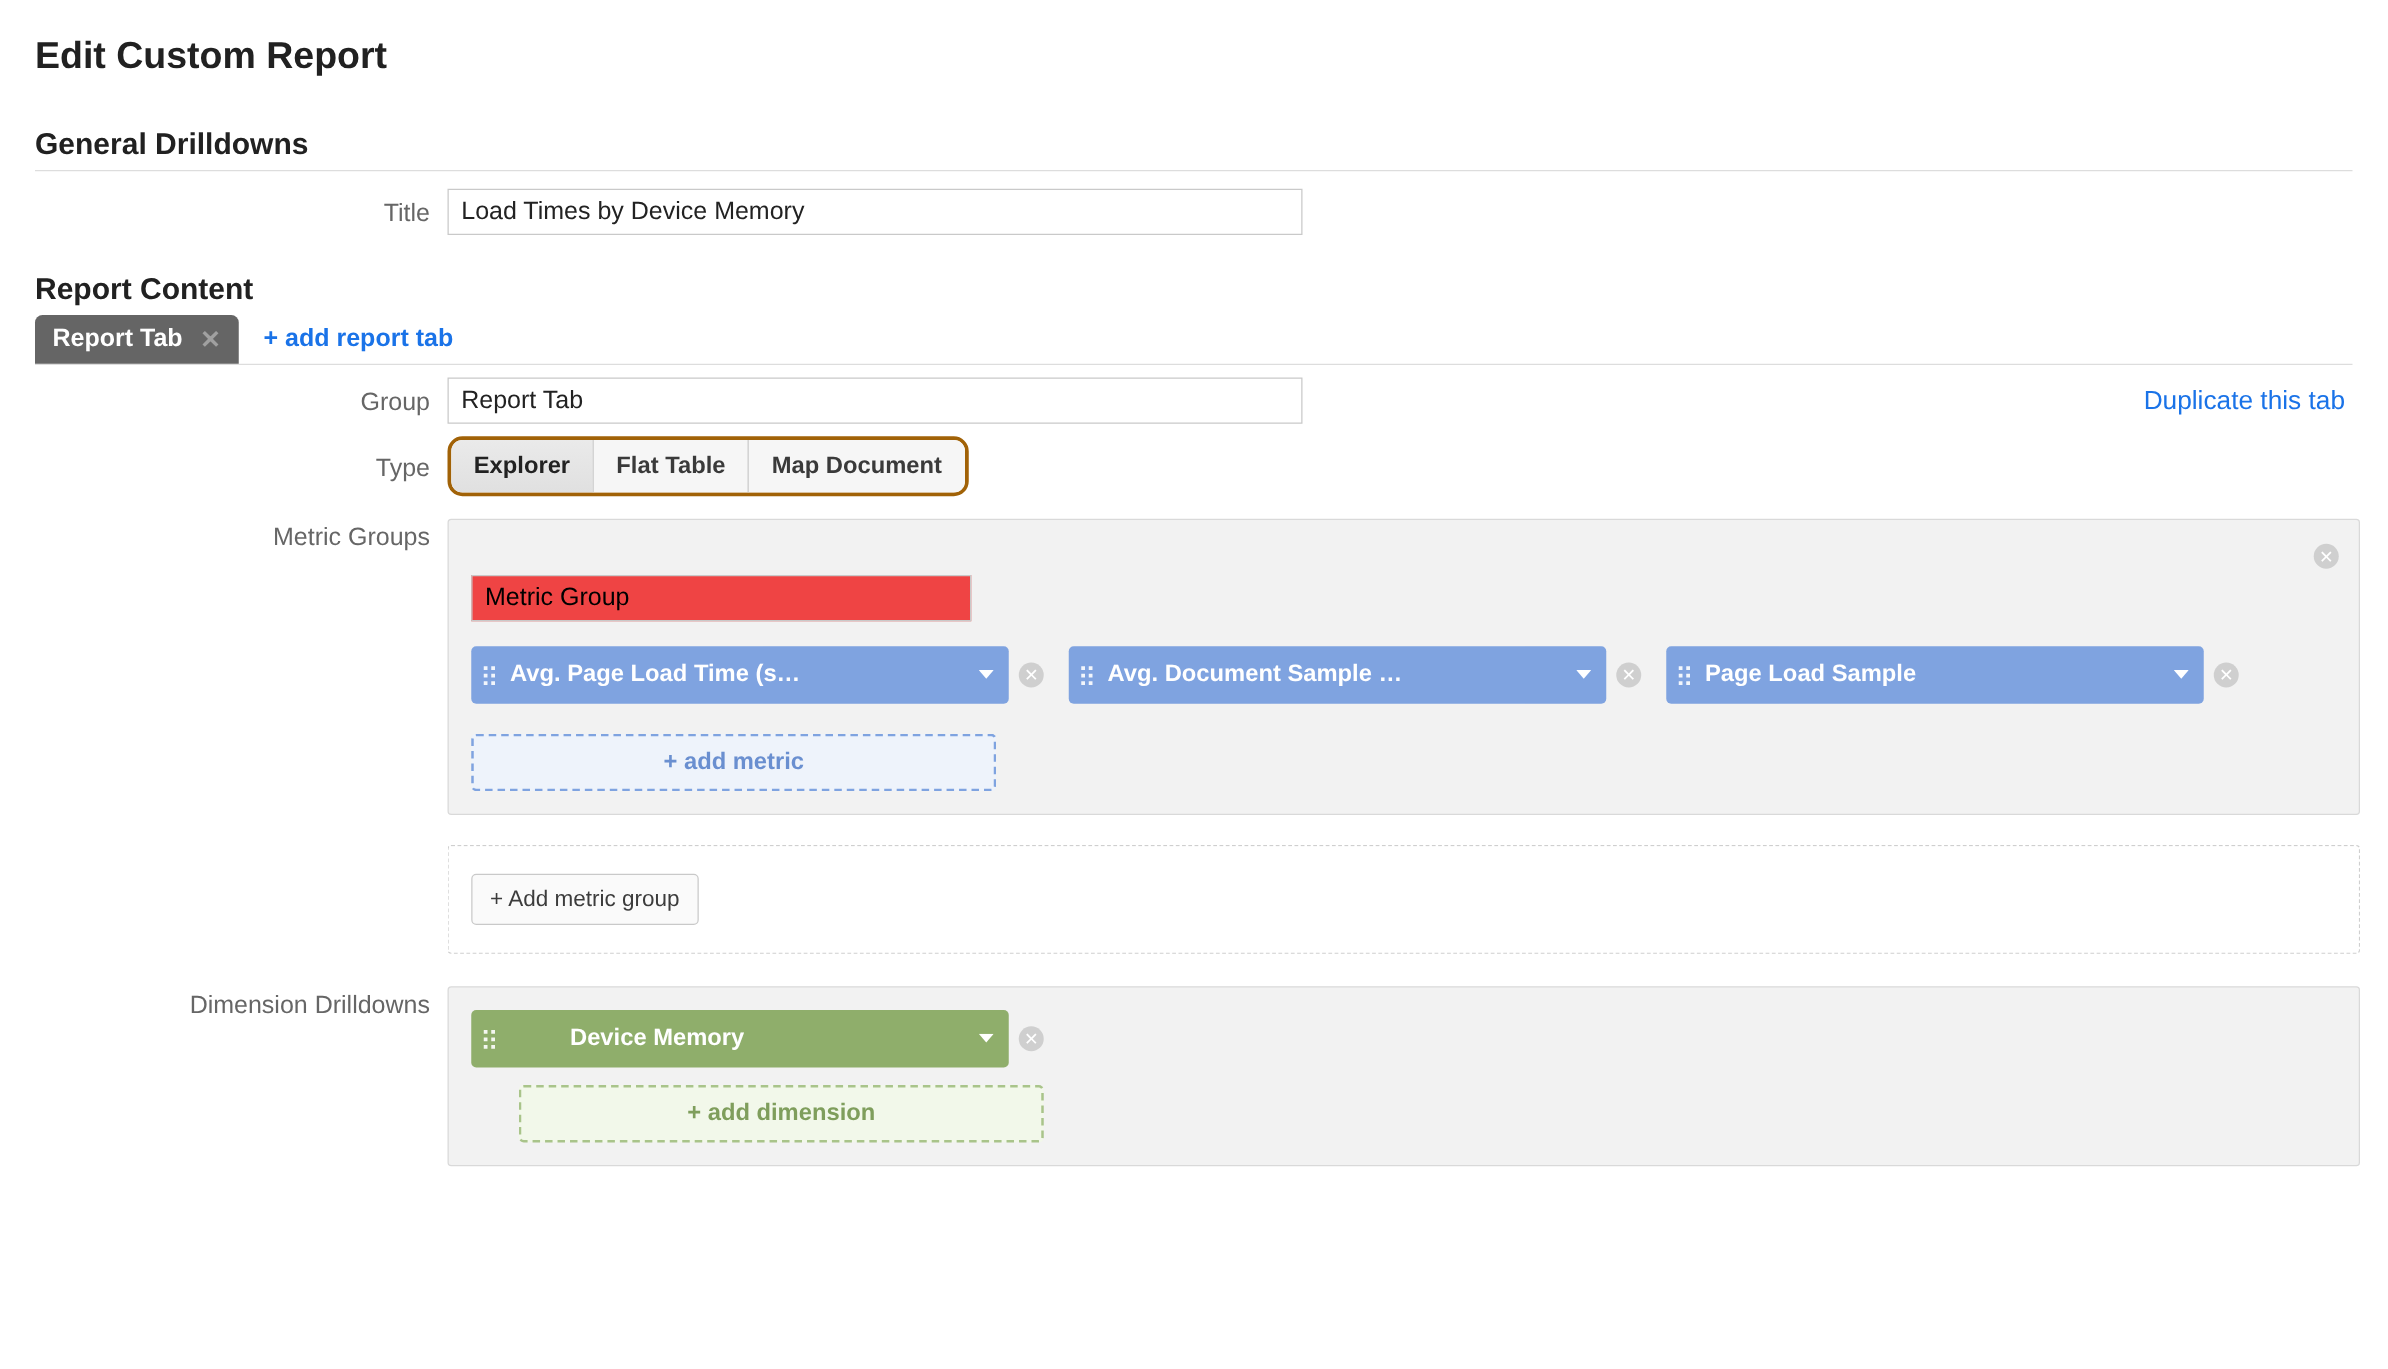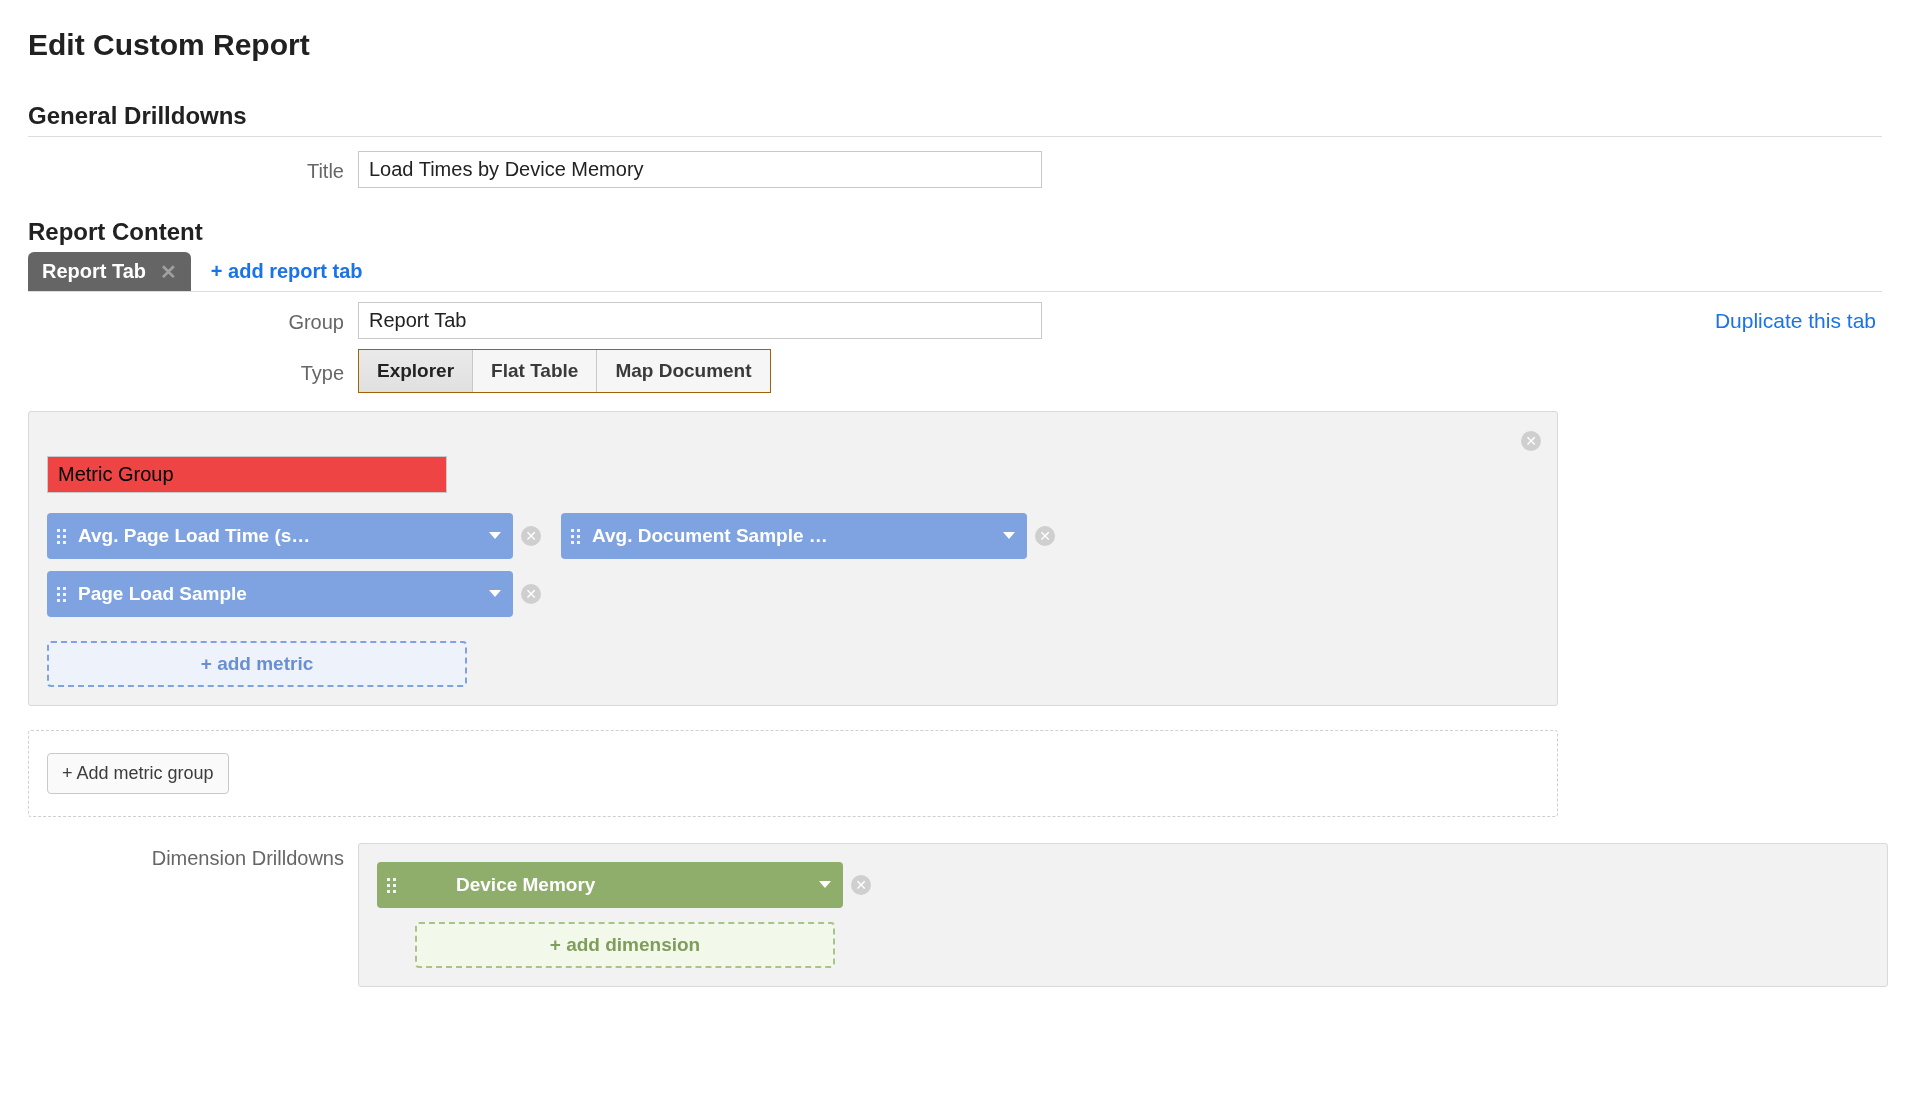--- a/index.html
+++ b/index.html
@@ -94,22 +94,22 @@
   .dup-link {
     margin-left: auto;
     color: #1a73e8;
     font-size: 21px;
     cursor: pointer;
     padding-right: 6px;
   }
   
   .seg {
     display: inline-flex;
-    border: 1px solid #a16207;
-    border-radius: 0;
+    border: 3px solid #a16207;
+    border-radius: 12px;
     overflow: hidden;
   }
   .seg-btn {
     background: #f6f6f6;
     border: none;
     padding: 10px 18px;
     font-size: 19px;
     font-weight: 600;
     color: #3a3a3a;
     cursor: pointer;
@@ -170,21 +170,21 @@
     gap: 8px;
   }
   .chip {
     display: flex;
     align-items: center;
     color: #fff;
     font-size: 19px;
     font-weight: 700;
     border-radius: 4px;
     height: 46px;
-    width: 466px;
+    width: 430px;
     padding: 0 12px 0 10px;
     cursor: pointer;
   }
   .chip.blue { background: #7fa3e0; }
   .chip.green { background: #8fae6b; gap: 48px; }
   .chip .grip {
     display: grid;
     grid-template-columns: repeat(2,3px);
     grid-auto-rows: 3px;
     gap: 3px;
@@ -286,20 +286,21 @@
     <div class="form-body">
       <div class="seg">
         <button class="seg-btn active">Explorer</button>
         <button class="seg-btn">Flat Table</button>
         <button class="seg-btn">Map Document</button>
       </div>
     </div>
   </div>
 
   <div class="form-row top" style="margin-top:18px;">
+    <div class="form-label">Metric Groups</div>
     <div class="form-body">
       <div class="box">
         <span class="remove">
           <span class="circle">✕</span>
         </span>
         <input class="group-name" type="text" value="Metric Group" style="">
 
         <div class="chip-row">
 
           <div class="chip-wrap">

